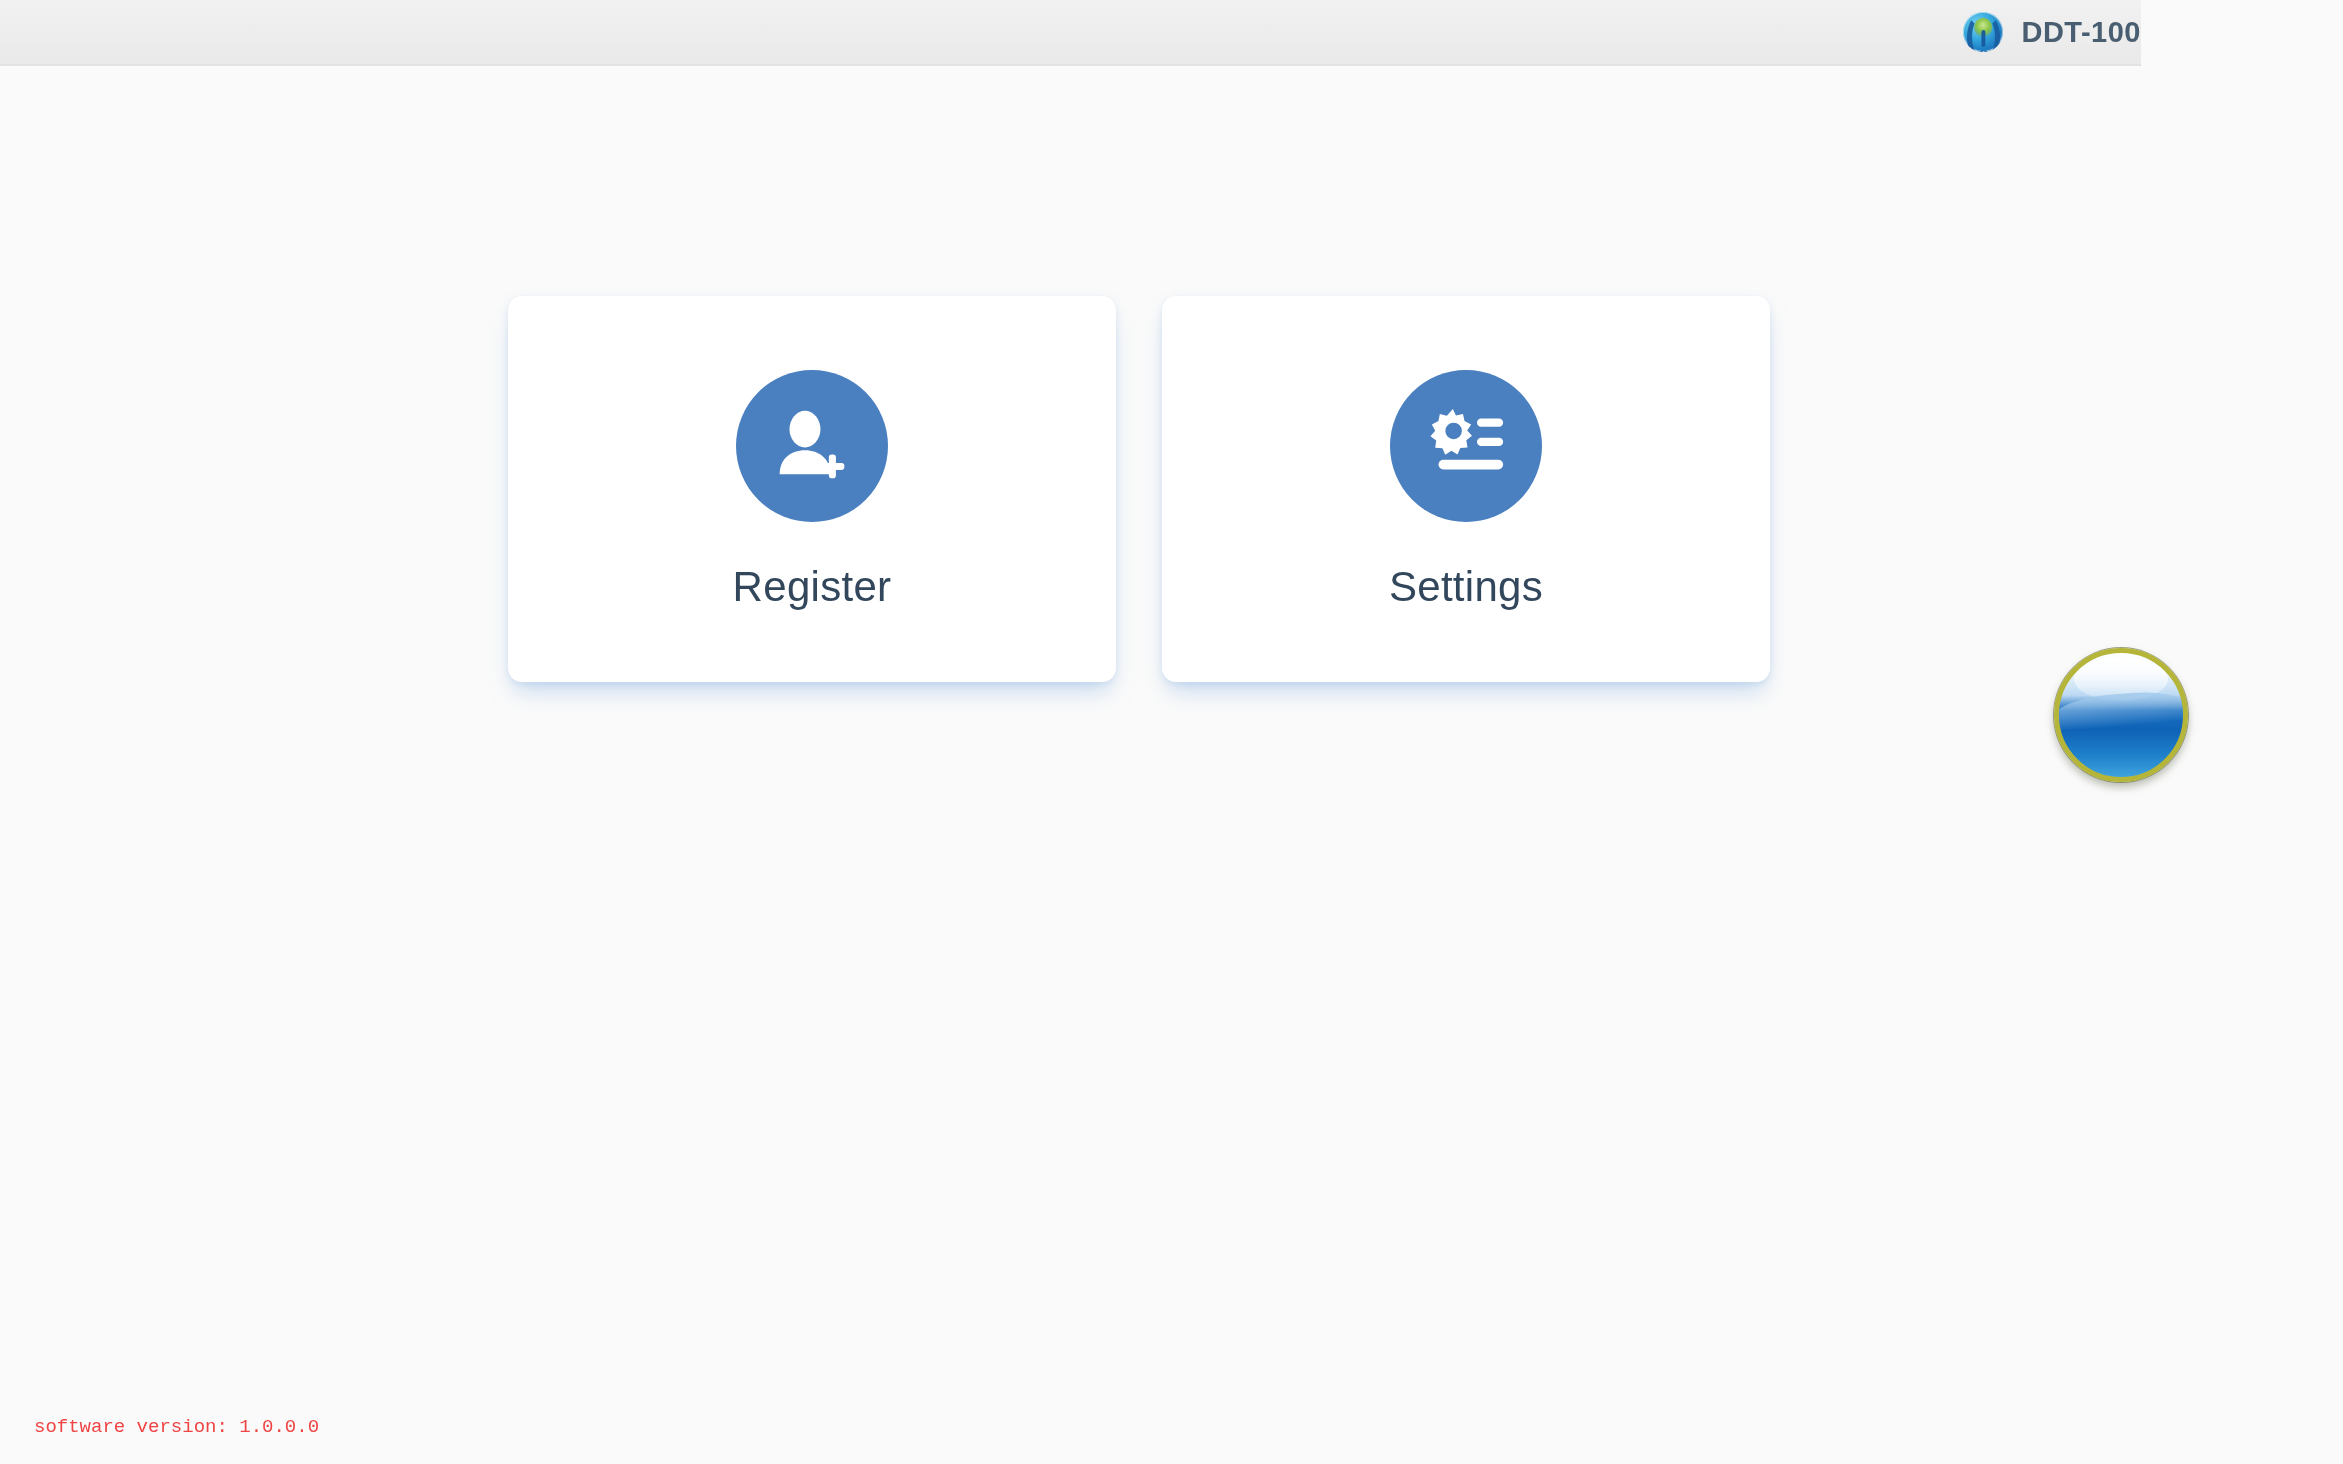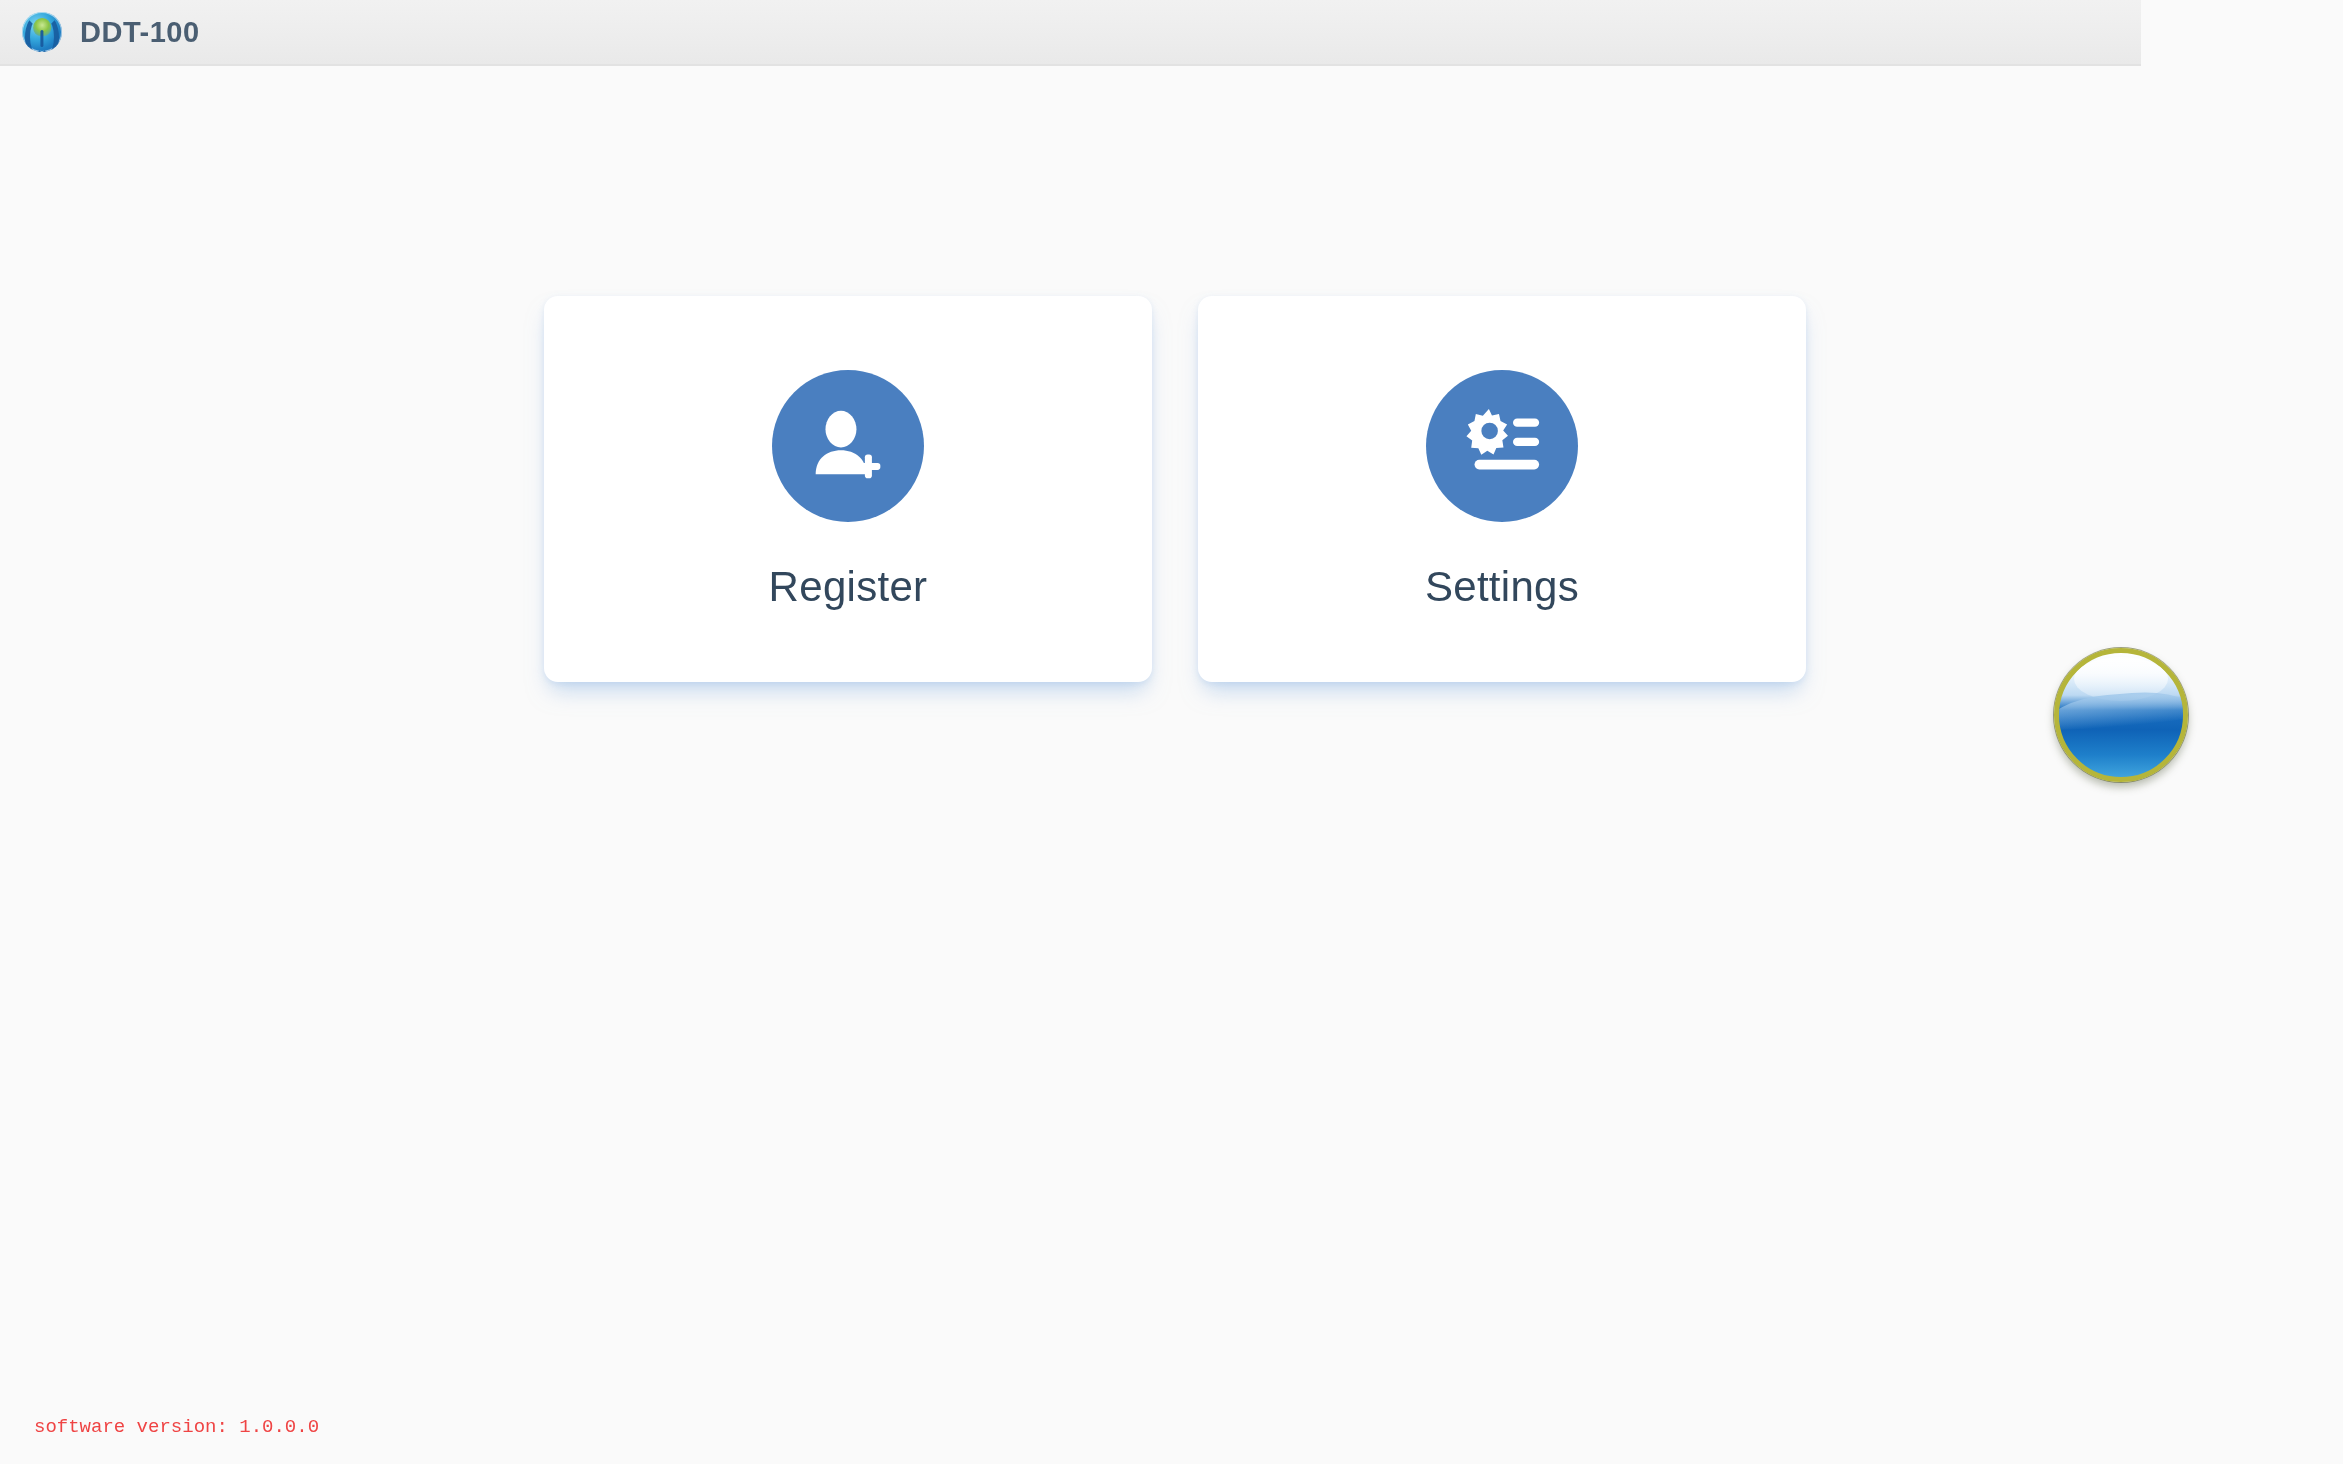--- a/index.html
+++ b/index.html
@@ -20,20 +20,21 @@
     position: absolute;
     left: 0; top: 0;
     width: 2141px;
     height: 66px;
     background: linear-gradient(180deg, #f1f1f1 0%, #ededed 55%, #e9e9e9 100%);
     border-bottom: 2px solid #e2e2e2;
     display: flex;
     align-items: center;
     box-sizing: border-box;
     padding-left: 22px;
+    justify-content: flex-end;
   }
   #app-logo {
     width: 40px;
     height: 40px;
     flex: 0 0 40px;
     border-radius: 50%;
     position: relative;
     overflow: hidden;
     background: radial-gradient(circle at 36% 32%, #7fd6f2 0%, #35a9dd 38%, #1f7fc4 66%, #1a5fa8 100%);
     box-shadow: 0 0 0 1px rgba(255,255,255,0.55) inset;
@@ -70,21 +71,21 @@
     font-size: 29px;
     font-weight: bold;
     color: #4a5e72;
     letter-spacing: 0.5px;
     white-space: nowrap;
   }
 
   
   #tile-grid {
     position: absolute;
-    left: 544px;
+    left: 508px;
     top: 296px;
     width: 1262px;
     height: 818px;
     display: grid;
     grid-template-columns: 608px 608px;
     grid-template-rows: 386px 386px;
     column-gap: 46px;
     row-gap: 46px;
   }
   .tile {

